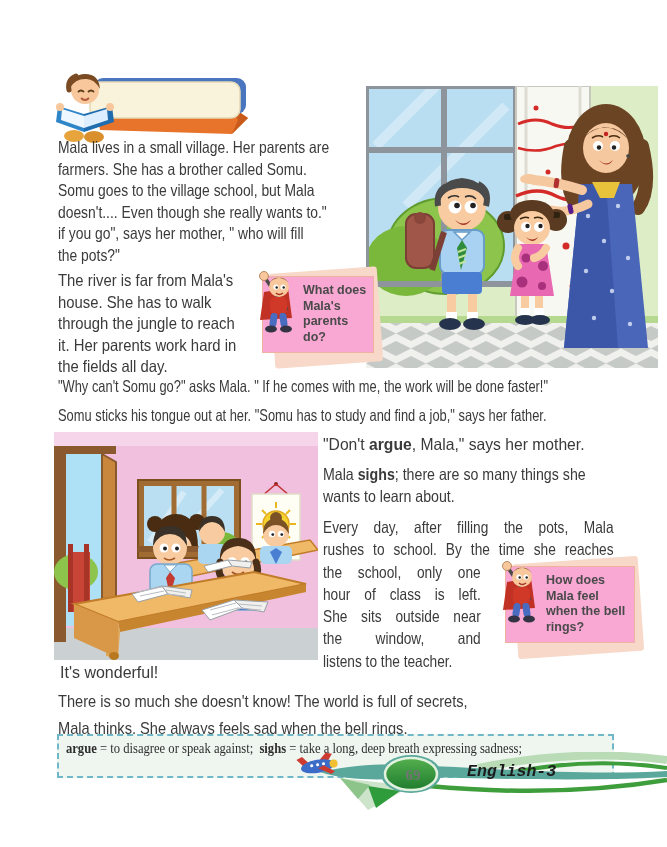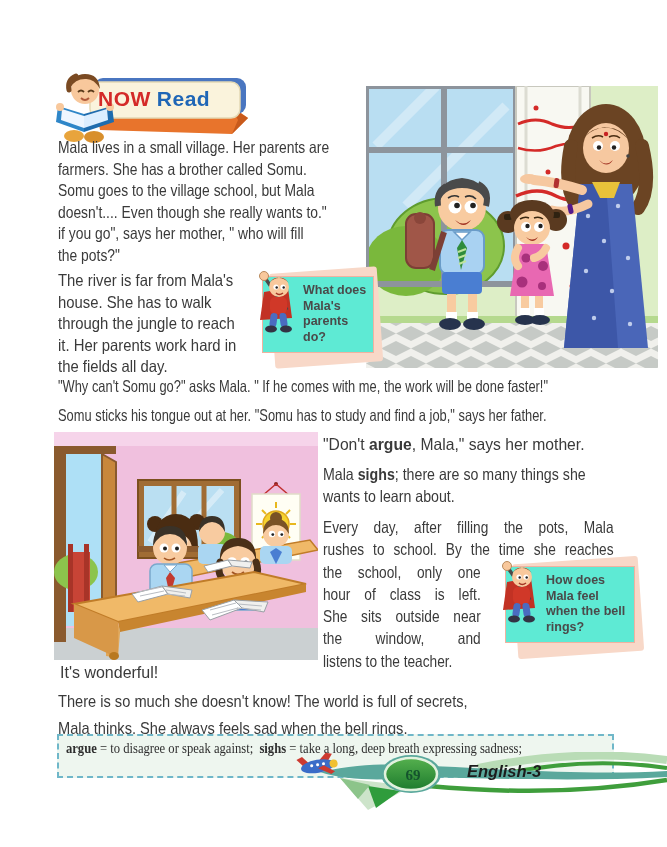--- a/index.html
+++ b/index.html
@@ -13,29 +13,29 @@
   
   .story { font-size:16.5px; line-height:21.5px; color:#3a3a3a; }
   .just { text-align:justify; text-align-last:justify; white-space:normal; }
   
   .banner-text { position:absolute; left:42px; top:17px; font-size:21px; font-weight:bold; letter-spacing:.5px; }
   .banner-text .w1 { color:#d42a28; }
   .banner-text .w2 { color:#1f66b6; margin-left:6px; }
   
   .bubble { position:absolute; }
   .bubble .tilt { position:absolute; left:10px; top:-6px; right:-6px; bottom:-12px; background:#f8d8c8; transform:rotate(-4deg); border-radius:3px; }
-  .bubble .card { position:relative; background:#5eead4; border:1.5px solid #f0b2a0; padding:6px 6px 6px 40px; font-size:12.5px; font-weight:bold; color:#4a4a4a; line-height:1.25; }
+  .bubble .card { position:relative; background:#f9a8d4; border:1.5px solid #f0b2a0; padding:6px 6px 6px 40px; font-size:12.5px; font-weight:bold; color:#4a4a4a; line-height:1.25; }
   .bubble svg.hero { position:absolute; left:-6px; top:-8px; z-index:2; }
   
   .glossary { position:absolute; left:57px; top:734px; width:557px; height:44px; background:#eef6ef; border:2px dashed #6fb7c9; box-sizing:border-box; overflow:hidden; }
   .glossary-inner { white-space:nowrap; font-family:"Liberation Serif", serif; font-size:14.5px; color:#2e2e2e; padding:4px 0 0 8px; width:640px; transform:scaleX(.87); transform-origin:0 0; }
   .glossary-inner b { font-weight:bold; }
   
-  .page-num { position:absolute; left:392px; top:767px; width:42px; text-align:center; font-family:"Liberation Serif", serif; font-weight:bold; font-size:15px; color:#14532d; z-index:3; }
-  .book-title { position:absolute; left:467px; top:762px; font-size:16.5px; font-style:italic; font-weight:bold; color:#1c1c1c; z-index:3; }
+  .page-num { position:absolute; left:392px; top:767px; width:42px; text-align:center; font-family:"Liberation Serif", serif; font-weight:bold; font-size:15px; color:#737373; z-index:3; }
+  .book-title { position:absolute; left:467px; top:762px; font-size:16.5px; font-style:italic; font-weight:bold; color:#1c1c1c; z-index:3;font-family:Liberation Mono, monospace; }
 </style>
 </head>
 <body>
 
 <div class="abs" style="left:56px; top:70px; width:200px; height:78px;">
   <svg width="200" height="78" viewBox="0 0 200 78">
 
     <path d="M40,40 L178,38 L192,48 L176,64 L44,60 Z" fill="#e8742c"></path>
     <path d="M176,38 L192,48 L176,64 L182,50 Z" fill="#c85a1c"></path>
 
@@ -54,23 +54,20 @@
     <ellipse cx="20" cy="66" rx="10" ry="6" fill="#e8a43c"></ellipse>
     <ellipse cx="40" cy="67" rx="10" ry="6" fill="#d88f2c"></ellipse>
 
     <path d="M4,36 L30,44 L30,62 L2,52 Z" fill="#2e86c8"></path>
     <path d="M58,36 L30,44 L30,62 L60,52 Z" fill="#1f6cae"></path>
     <path d="M8,39 L30,46 L30,58 L7,50 Z" fill="#eef6ff"></path>
     <path d="M53,39 L30,46 L30,58 L54,50 Z" fill="#dceeff"></path>
     <circle cx="6" cy="37" r="4" fill="#f8c89c"></circle>
     <circle cx="56" cy="37" r="4" fill="#f8c89c"></circle>
   </svg>
-  <div class="banner-text">
-    <span class="w1">NOW</span><span class="w2">Read</span>
-  </div>
 </div>
 
 <div class="abs" style="left:366px; top:86px; width:292px; height:282px;">
 <svg width="292" height="282" viewBox="0 0 292 282">
   <defs>
     <pattern id="checker" width="30" height="30" patternUnits="userSpaceOnUse">
       <rect width="30" height="30" fill="#f0f0ec"></rect>
       <polygon points="15,0 30,7.5 15,15 0,7.5" fill="#c6cac6"></polygon>
       <polygon points="0,15 15,22.5 0,30 -15,22.5" fill="#c6cac6"></polygon>
       <polygon points="30,15 45,22.5 30,30 15,22.5" fill="#c6cac6"></polygon>

